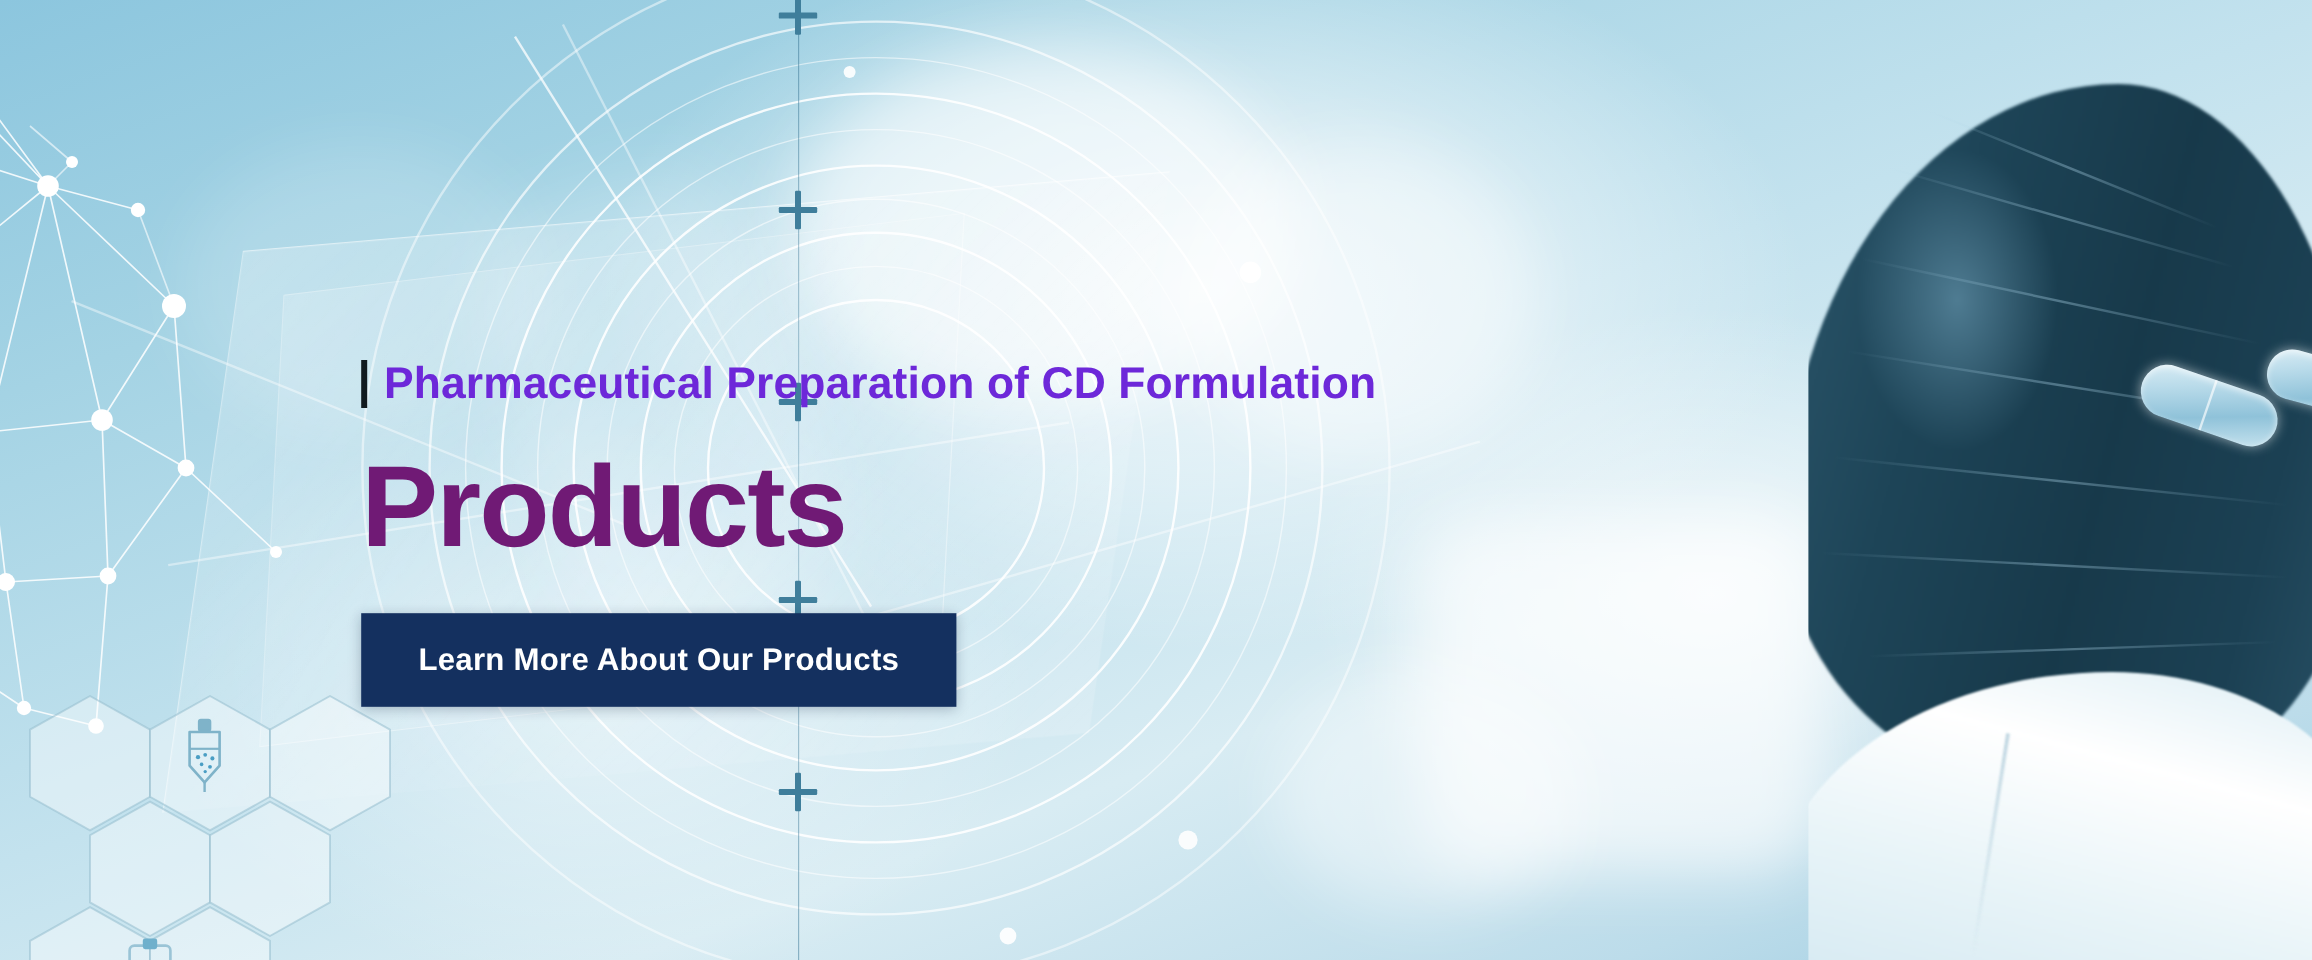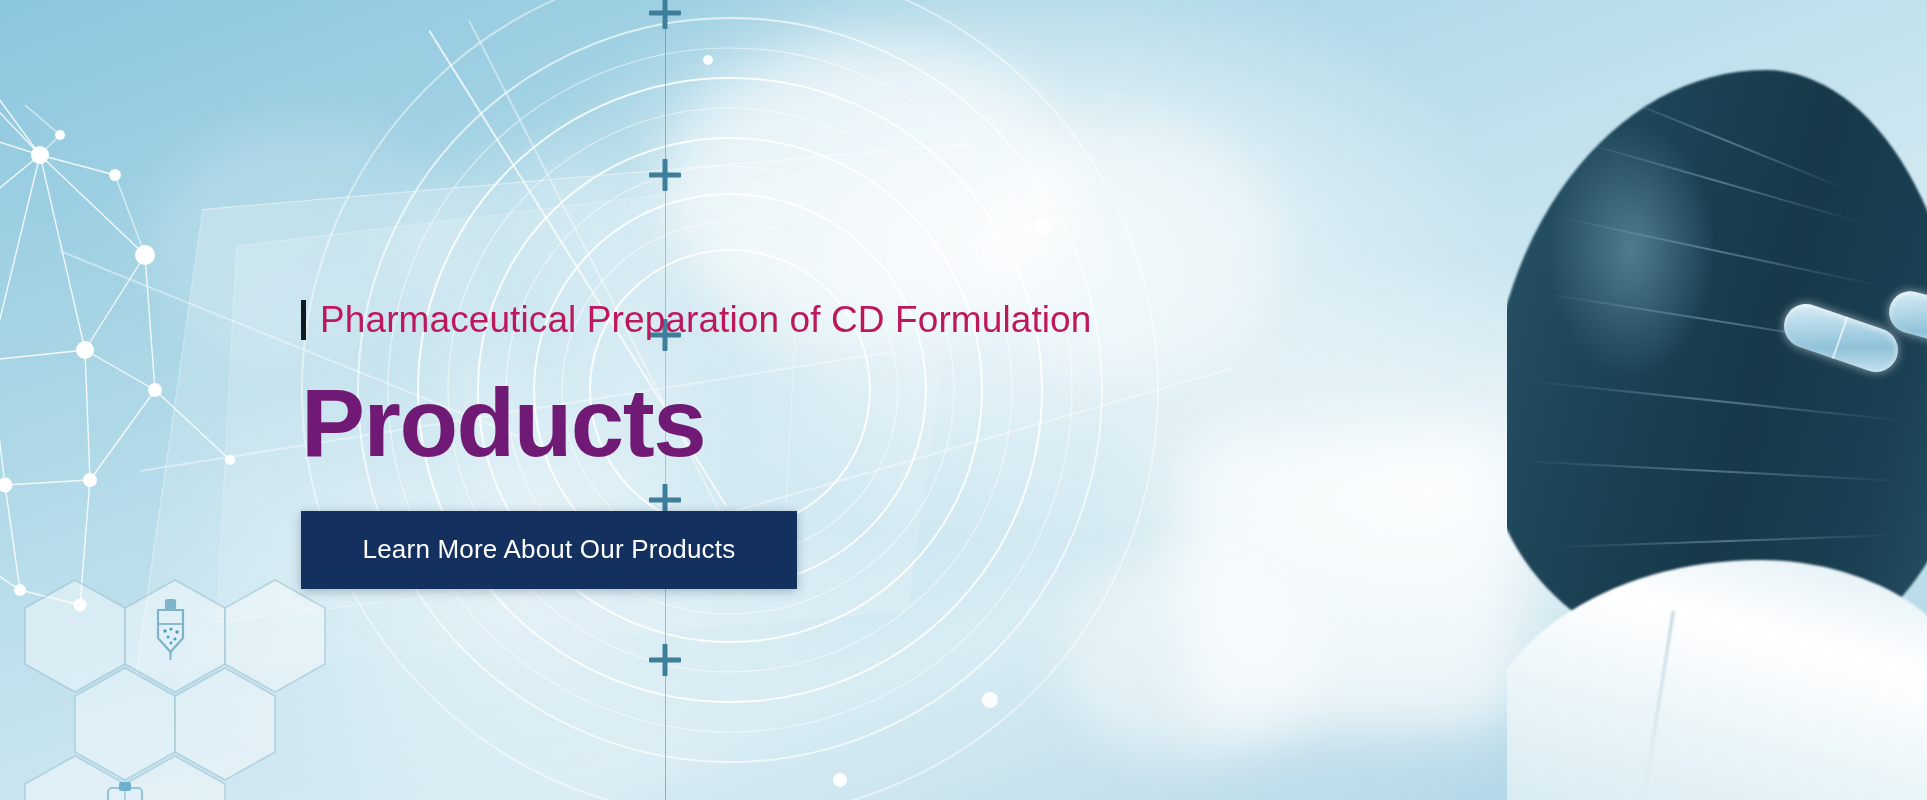--- a/index.html
+++ b/index.html
@@ -127,36 +127,36 @@
   .content { position:absolute; left:301px; top:300px; width:1000px; z-index:40; }
 
   .eyebrow {
     display:flex; align-items:center; gap:14px;
     margin-bottom:34px;
   }
   .eyebrow-bar {
     width:5px; height:40px; background:#111a1f; flex:0 0 auto;
   }
   .eyebrow-text {
-    font-size:37px; font-weight:400; color:#be185d;
+    font-size:37px; font-weight:700; color:#6d28d9;
     letter-spacing:0.1px; line-height:1.1; white-space:nowrap;
   }
 
   .headline {
     font-size:96px; font-weight:700; color:#701a75;
     line-height:1.0; letter-spacing:-1.5px;
     margin-bottom:40px;
   }
 
   .cta {
     display:inline-flex; align-items:center; justify-content:center;
     width:496px; height:78px;
     background:#14305f;
     color:#ffffff;
-    font-size:26px; font-weight:400; letter-spacing:0.2px;
+    font-size:26px; font-weight:700; letter-spacing:0.2px;
     border:none; cursor:pointer;
     text-decoration:none;
     box-shadow:0 2px 10px rgba(10,30,60,0.28);
   }
 </style>
 </head>
 <body>
 
 <div class="hero">
 

